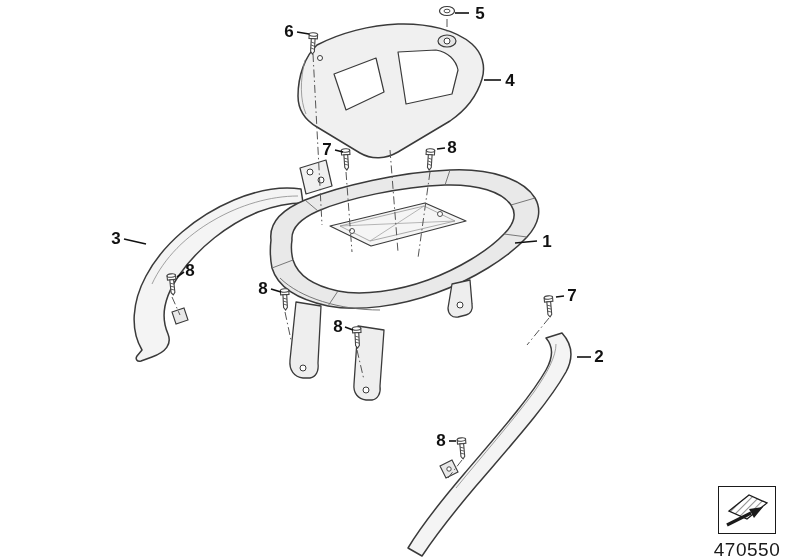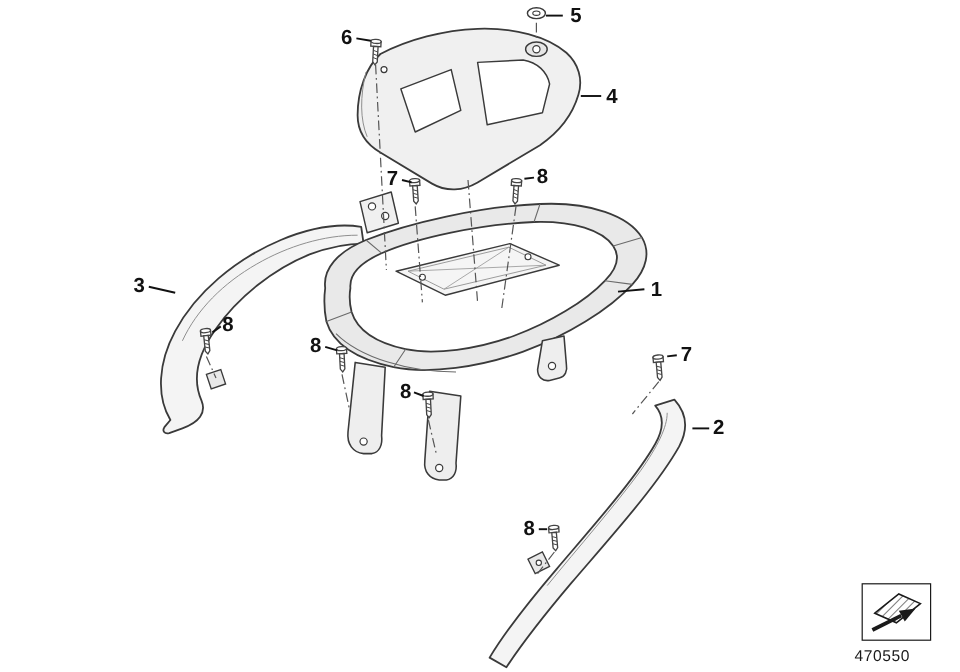--- a/index.html
+++ b/index.html
@@ -11,22 +11,22 @@
   .callout{
     position:absolute;transform:translate(-50%,-50%);
     font-weight:bold;font-size:17px;color:#111;line-height:1;cursor:pointer;
     user-select:none;
   }
   .stamp{
     position:absolute;left:718px;top:486px;width:58px;height:48px;
     border:1.6px solid #1a1a1a;background:#fff;box-sizing:border-box;cursor:pointer;
   }
   .diagram-number{
-    position:absolute;left:712px;top:539px;width:70px;text-align:left;
-    font-size:13px;color:#1a1a1a;letter-spacing:.5px;
+    position:absolute;left:712px;top:539px;width:70px;text-align:center;
+    font-size:19px;color:#1a1a1a;letter-spacing:.5px;
   }
 </style>
 </head>
 <body>
 
 <div class="canvas">
 
   <svg class="drawing" width="800" height="560" viewBox="0 0 800 560">
     <defs>
       <g id="screw">

